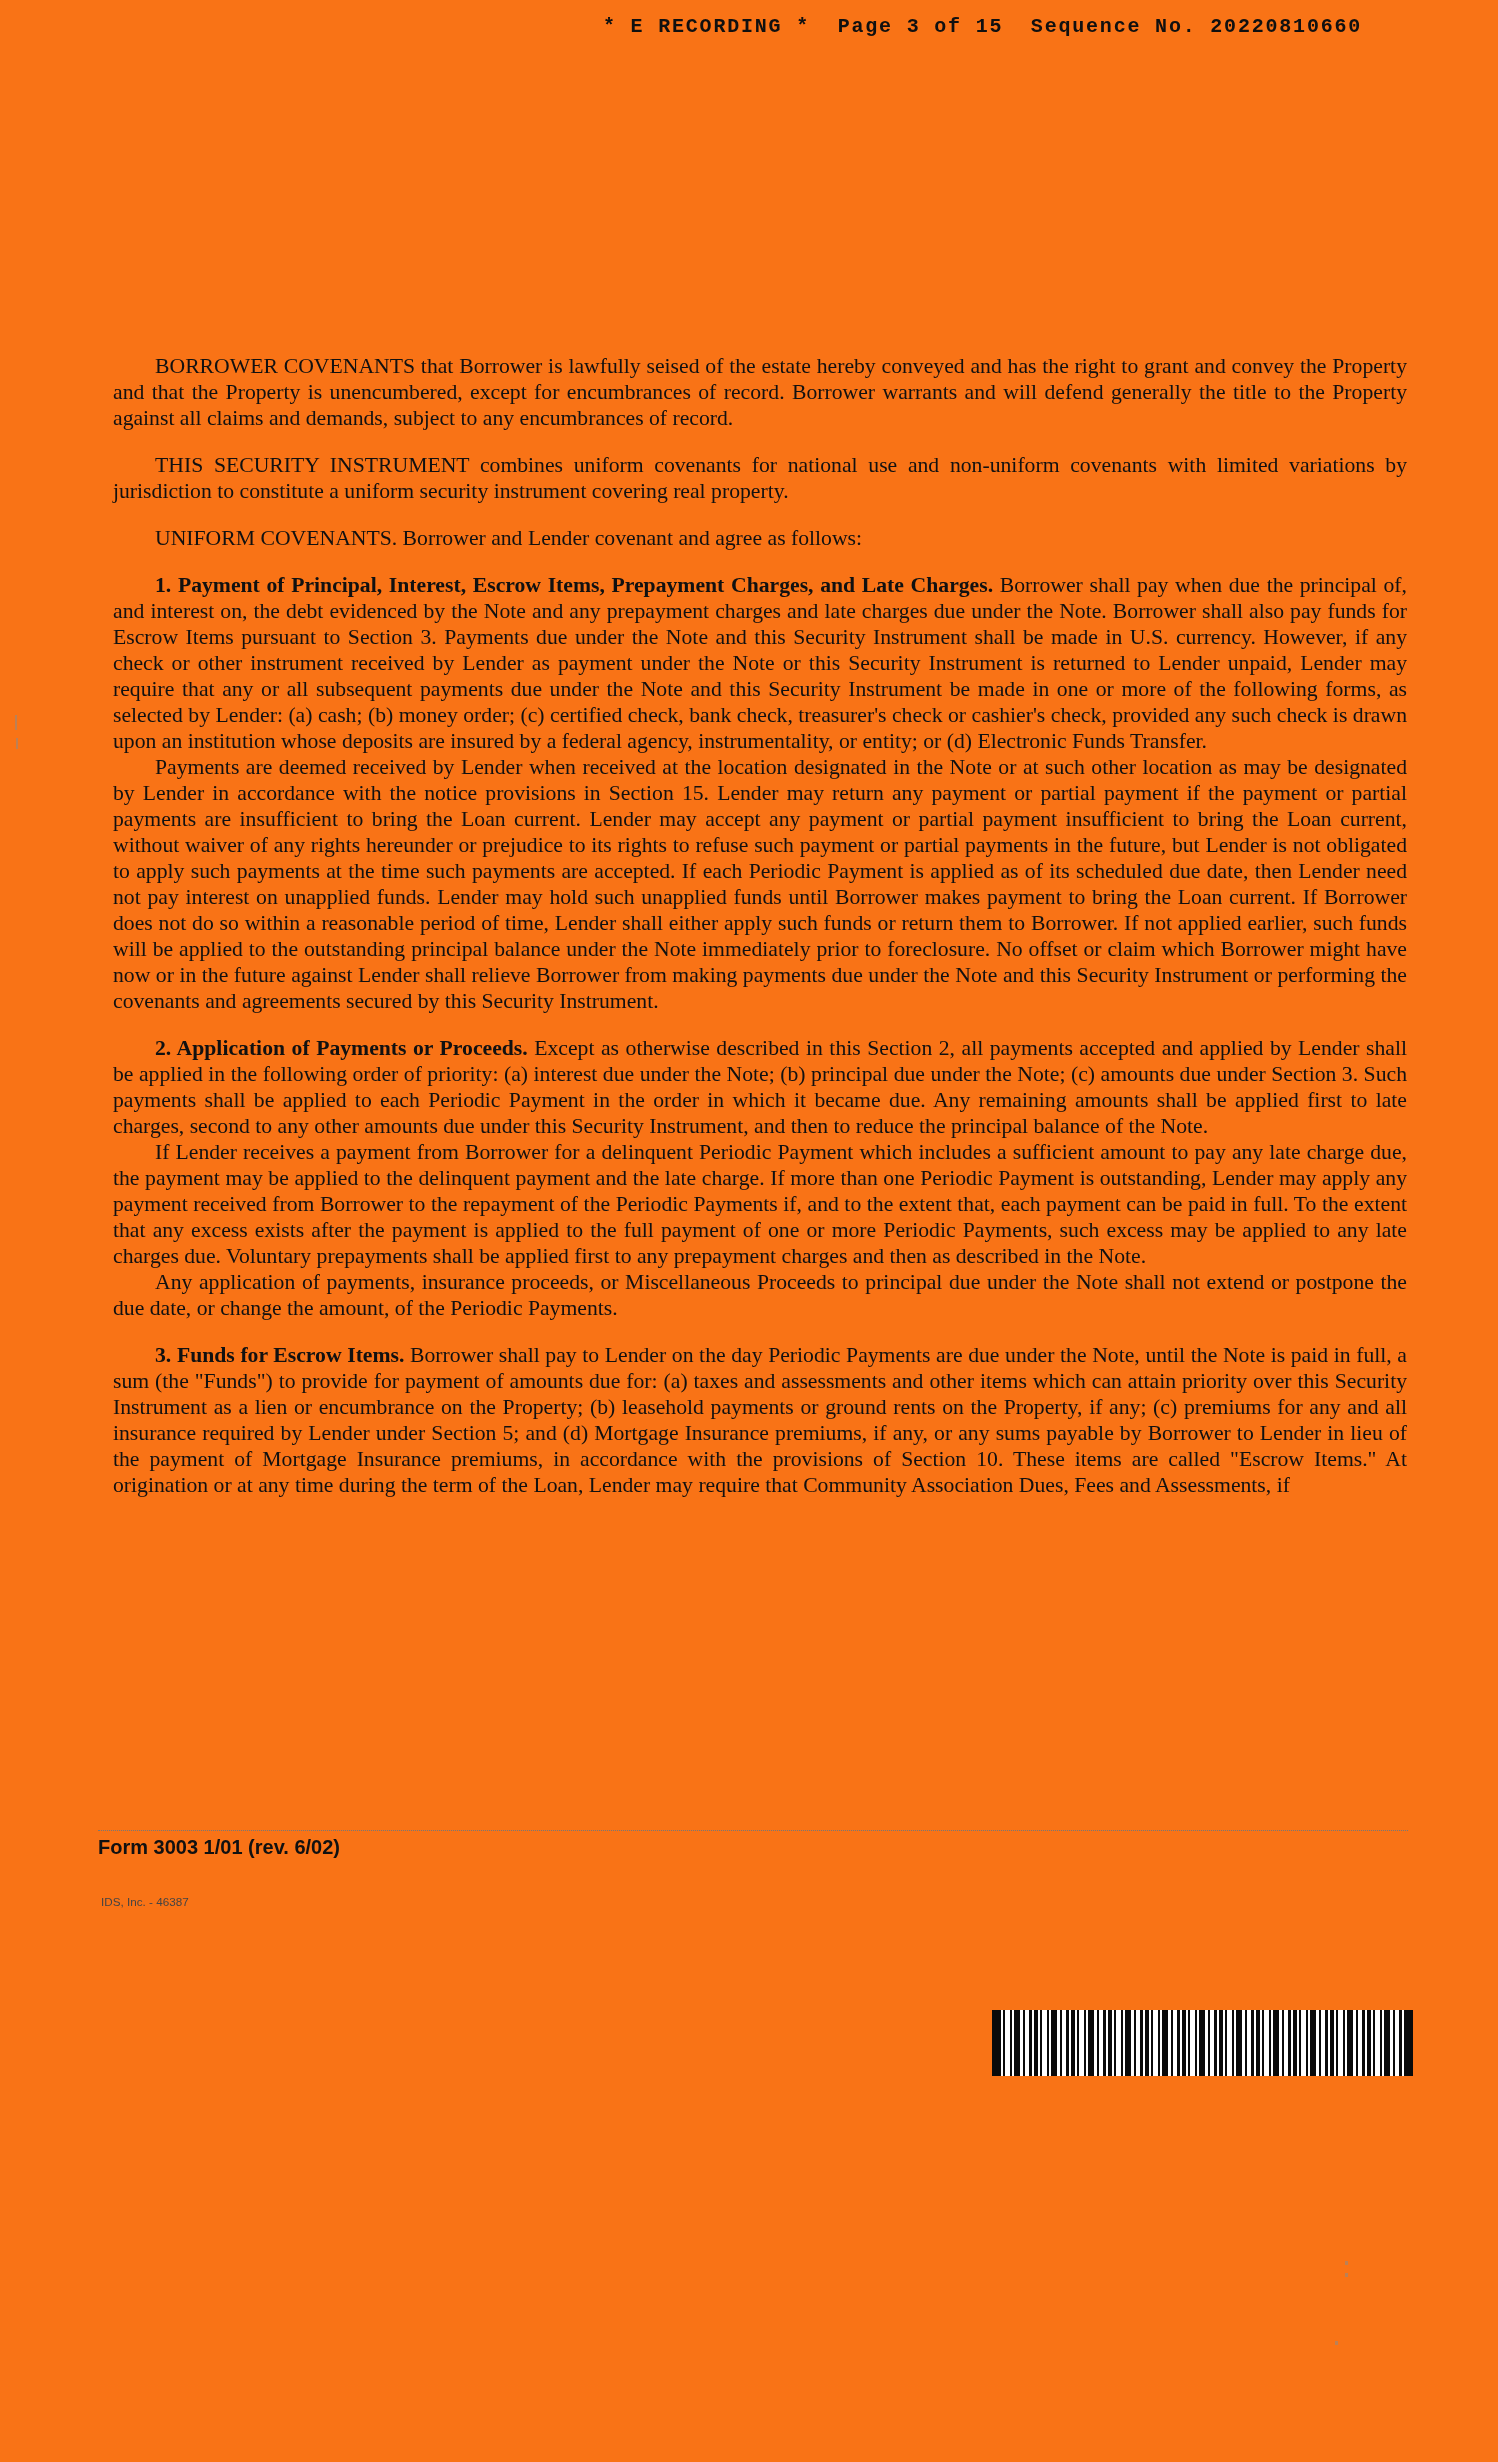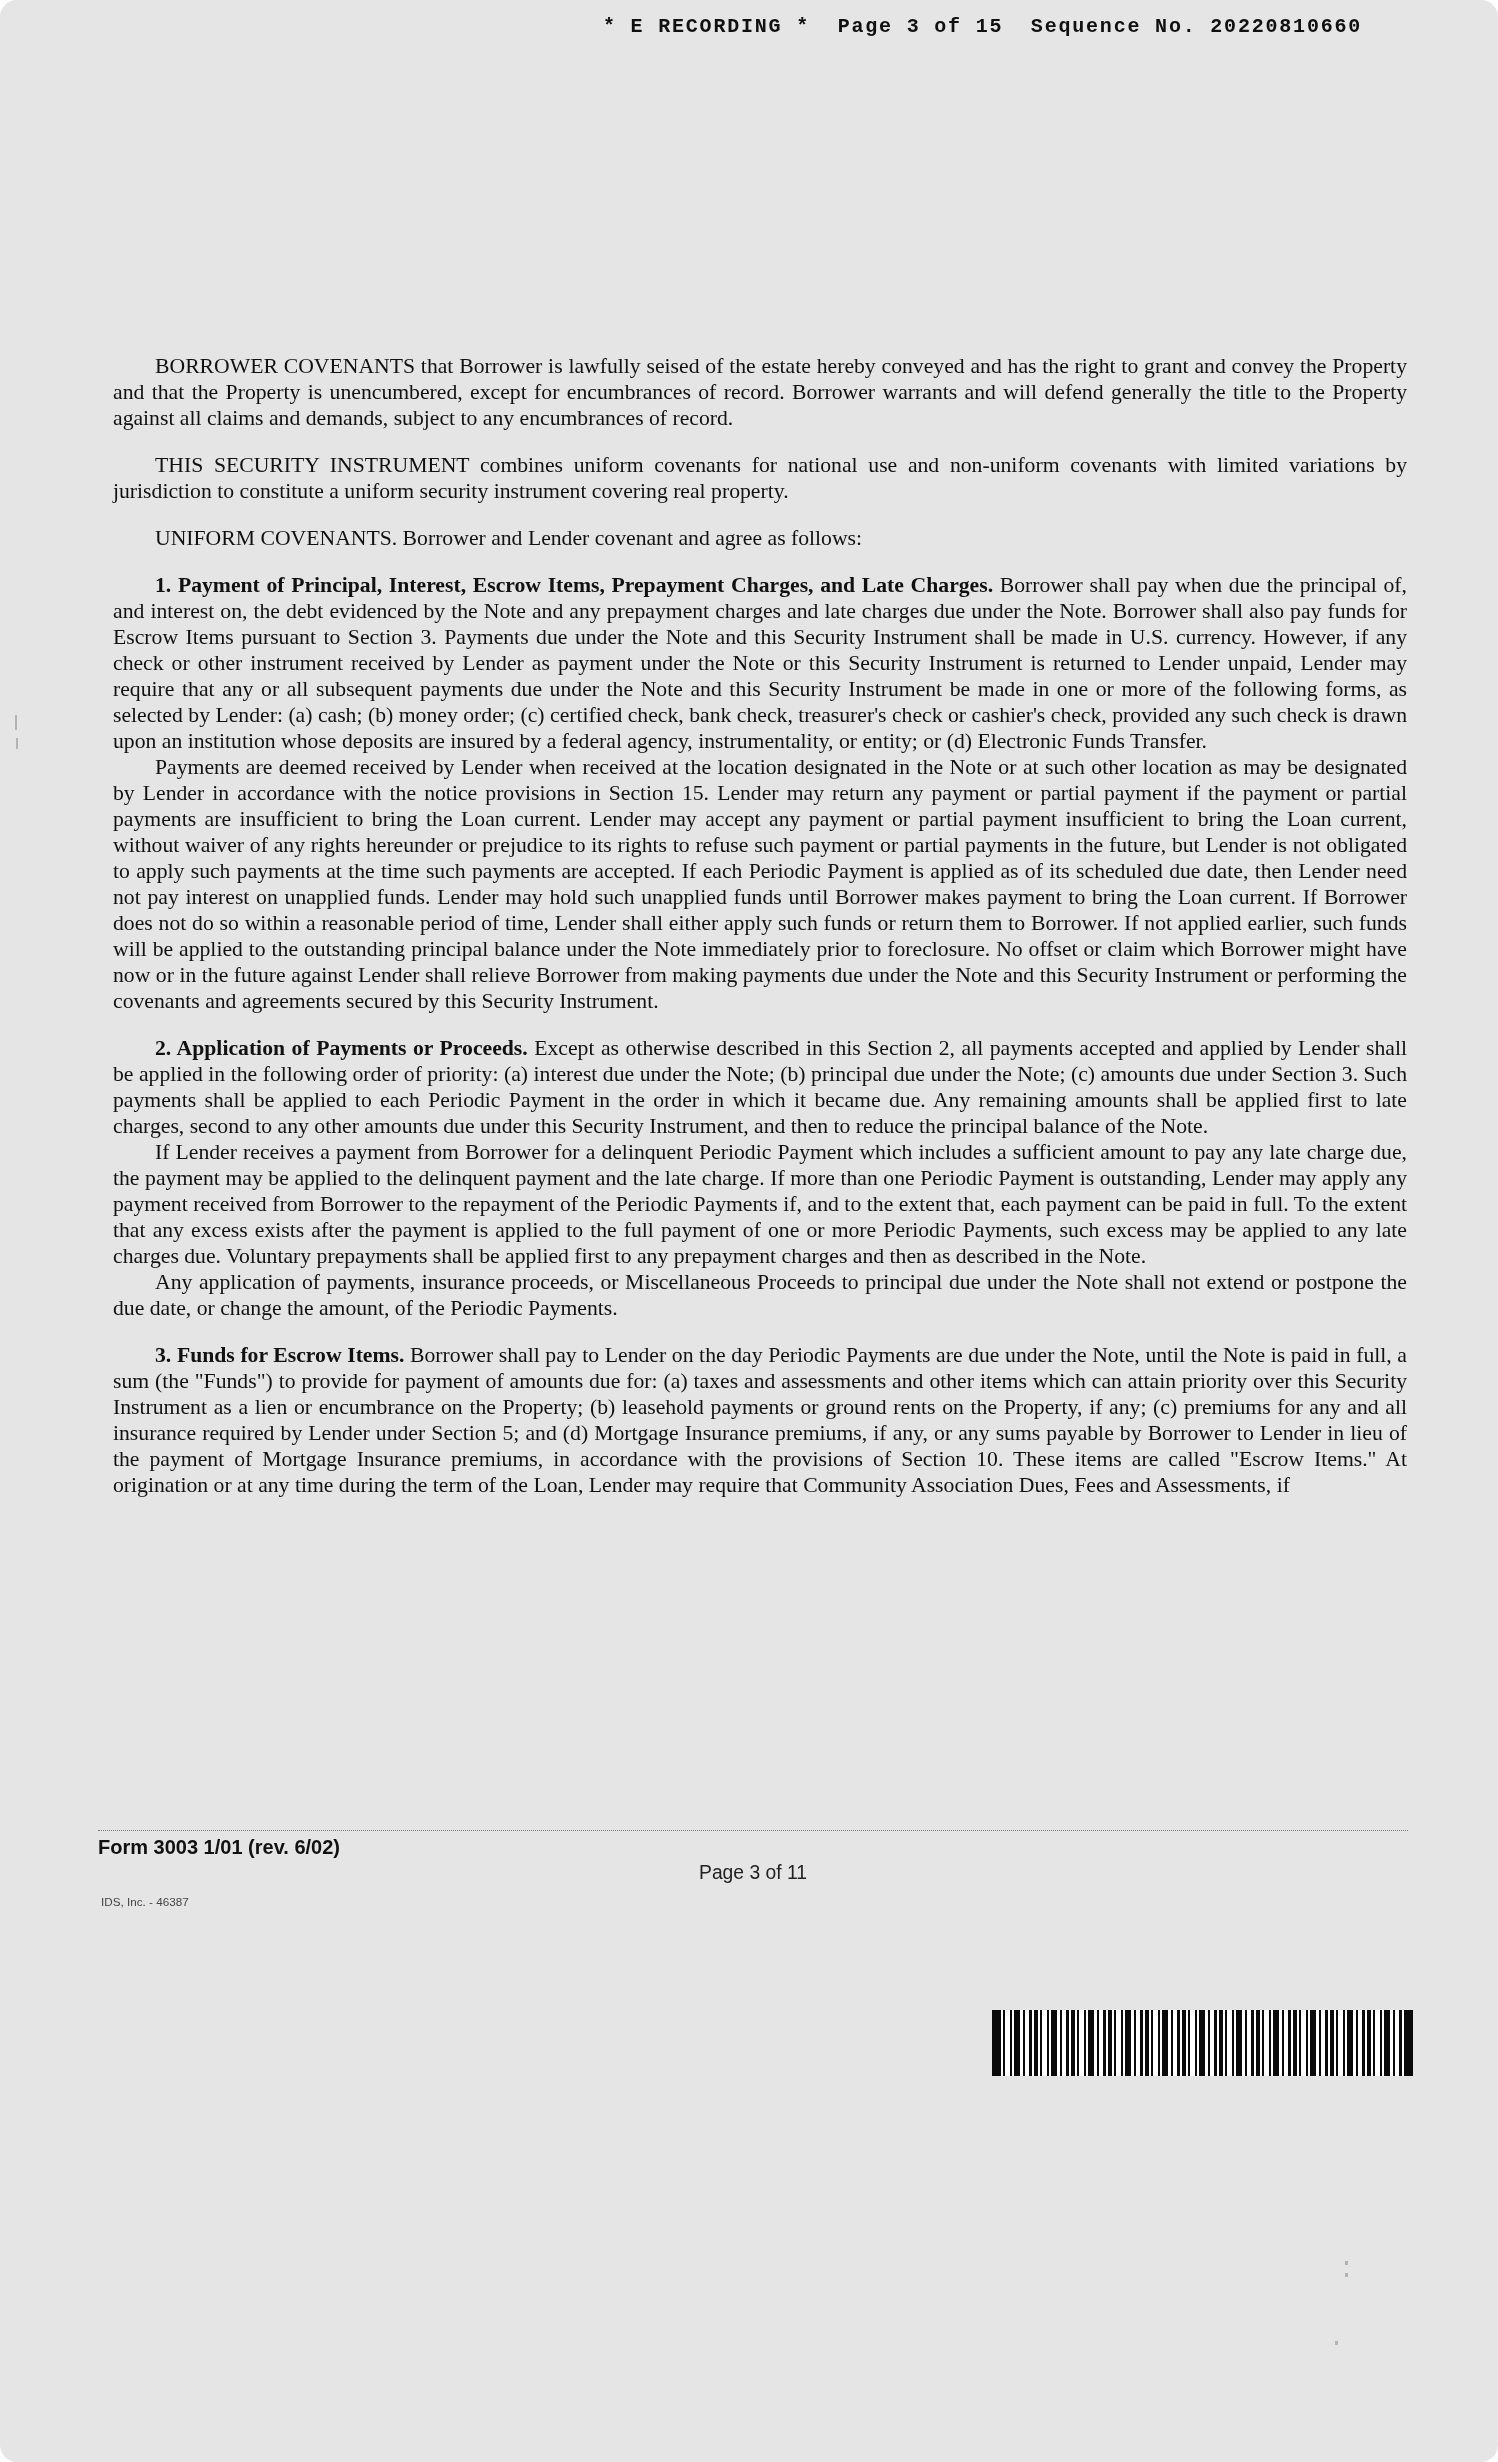--- a/index.html
+++ b/index.html
@@ -4,25 +4,24 @@
 <style>
   html, body {
     margin: 0;
     padding: 0;
     background: #ffffff;
   }
   .page {
     position: relative;
     width: 1498px;
     height: 2462px;
-    background: #e5e5e5;
+    background: #f97316;
     overflow: hidden;
     font-family: "Liberation Serif", serif;
     color: #111;
-    border-radius: 17px;
   }
   .rec-header {
     position: absolute;
     top: 15px;
     left: 603px;
     width: 819px;
     font-family: "Liberation Mono", "DejaVu Sans Mono", monospace;
     font-weight: bold;
     font-size: 20px;
     letter-spacing: 1.8px;
@@ -142,21 +141,20 @@
 
     <p class="para indent gap"><b>3. Funds for Escrow Items.</b><span> Borrower shall pay to Lender on the day Periodic Payments are due under the Note, until the Note is paid in full, a sum (the "Funds") to provide for payment of amounts due for: (a) taxes and assessments and other items which can attain priority over this Security Instrument as a lien or encumbrance on the Property; (b) leasehold payments or ground rents on the Property, if any; (c) premiums for any and all insurance required by Lender under Section 5; and (d) Mortgage Insurance premiums, if any, or any sums payable by Borrower to Lender in lieu of the payment of Mortgage Insurance premiums, in accordance with the provisions of Section 10. These items are called "Escrow Items." At origination or at any time during the term of the Loan, Lender may require that Community Association Dues, Fees and Assessments, if</span></p>
   </div>
 
   <div class="footer-rule"></div>
 
   <div class="footer-line">
     <span class="f-right"><b>Form 3003   1/01 (rev. 6/02)</b></span>
   </div>
 
-  <div class="footer-page">Page 3 of 11</div>
 
   <div class="footer-code">IDS, Inc. - 46387</div>
 
   <div class="barcode"></div>
 
   <div class="artifact tick-1"></div>
   <div class="artifact tick-2"></div>
   <div class="artifact dot-1"></div>
   <div class="artifact dot-2"></div>
   <div class="artifact dot-3"></div>

